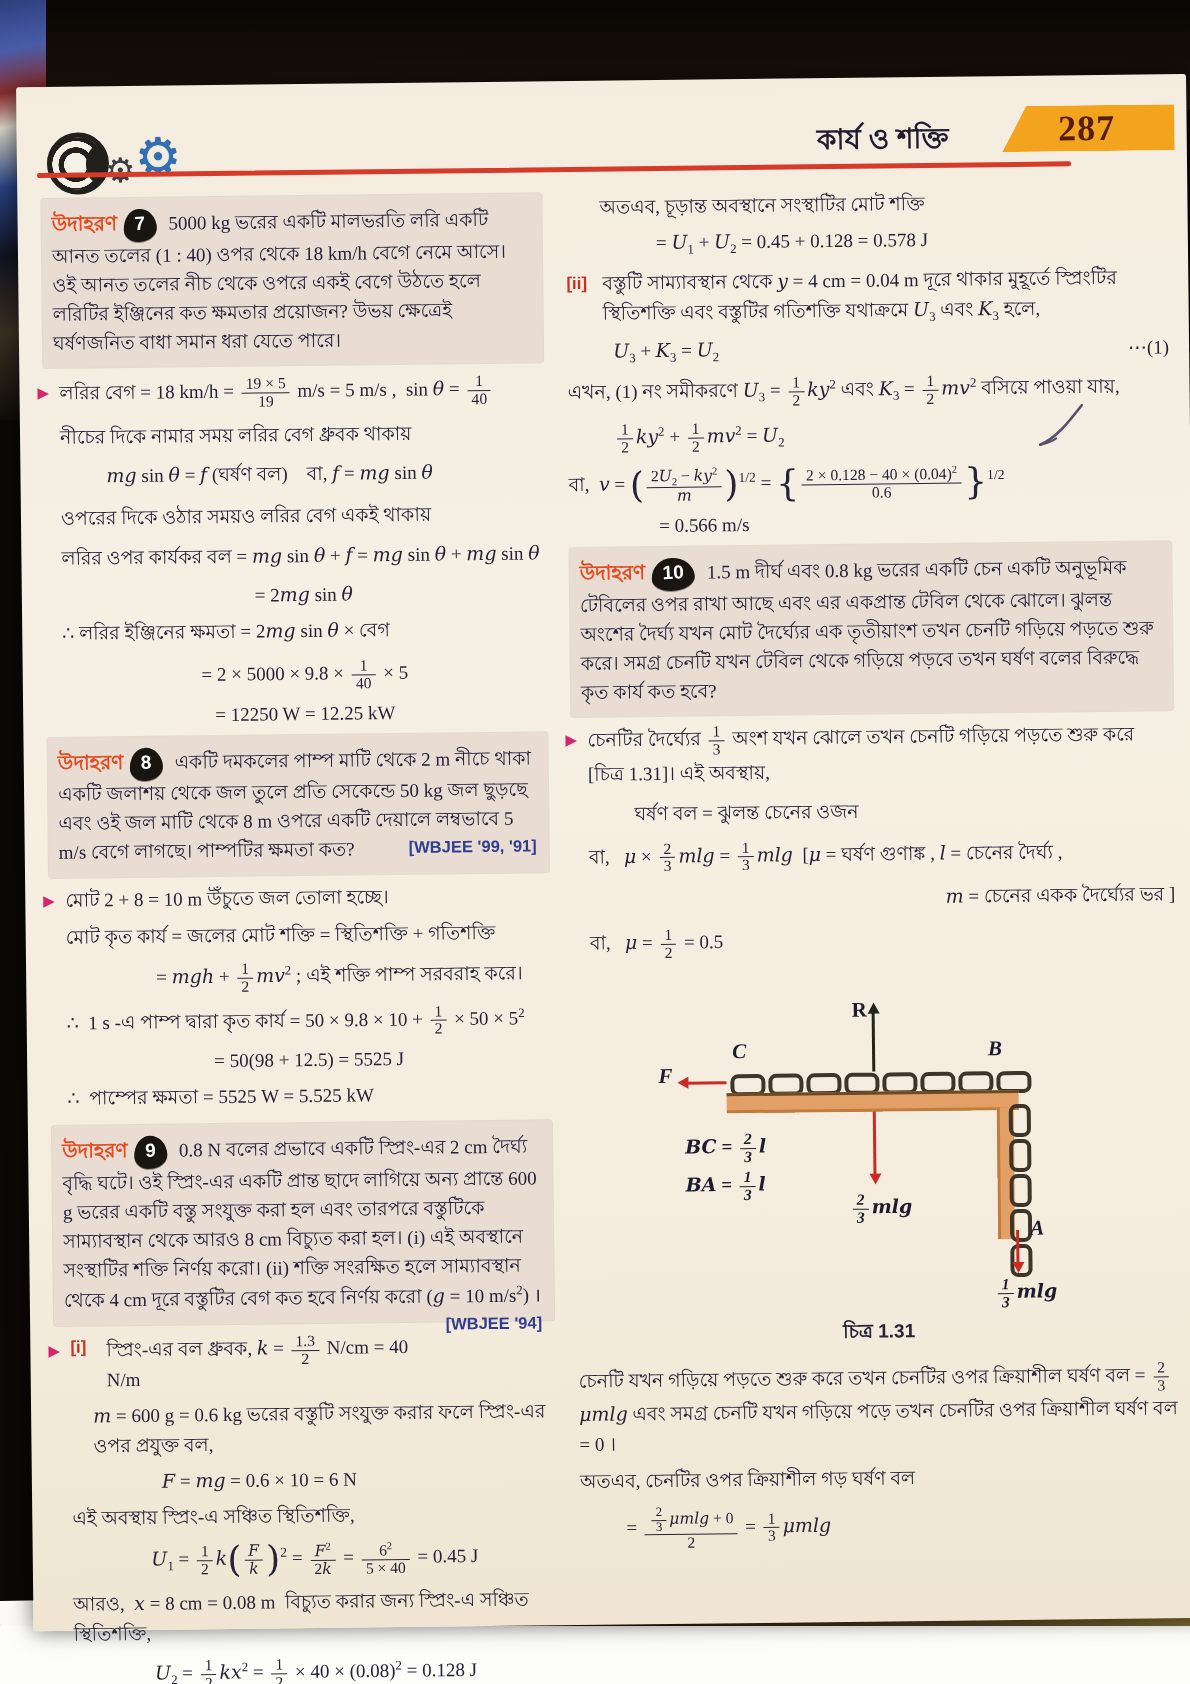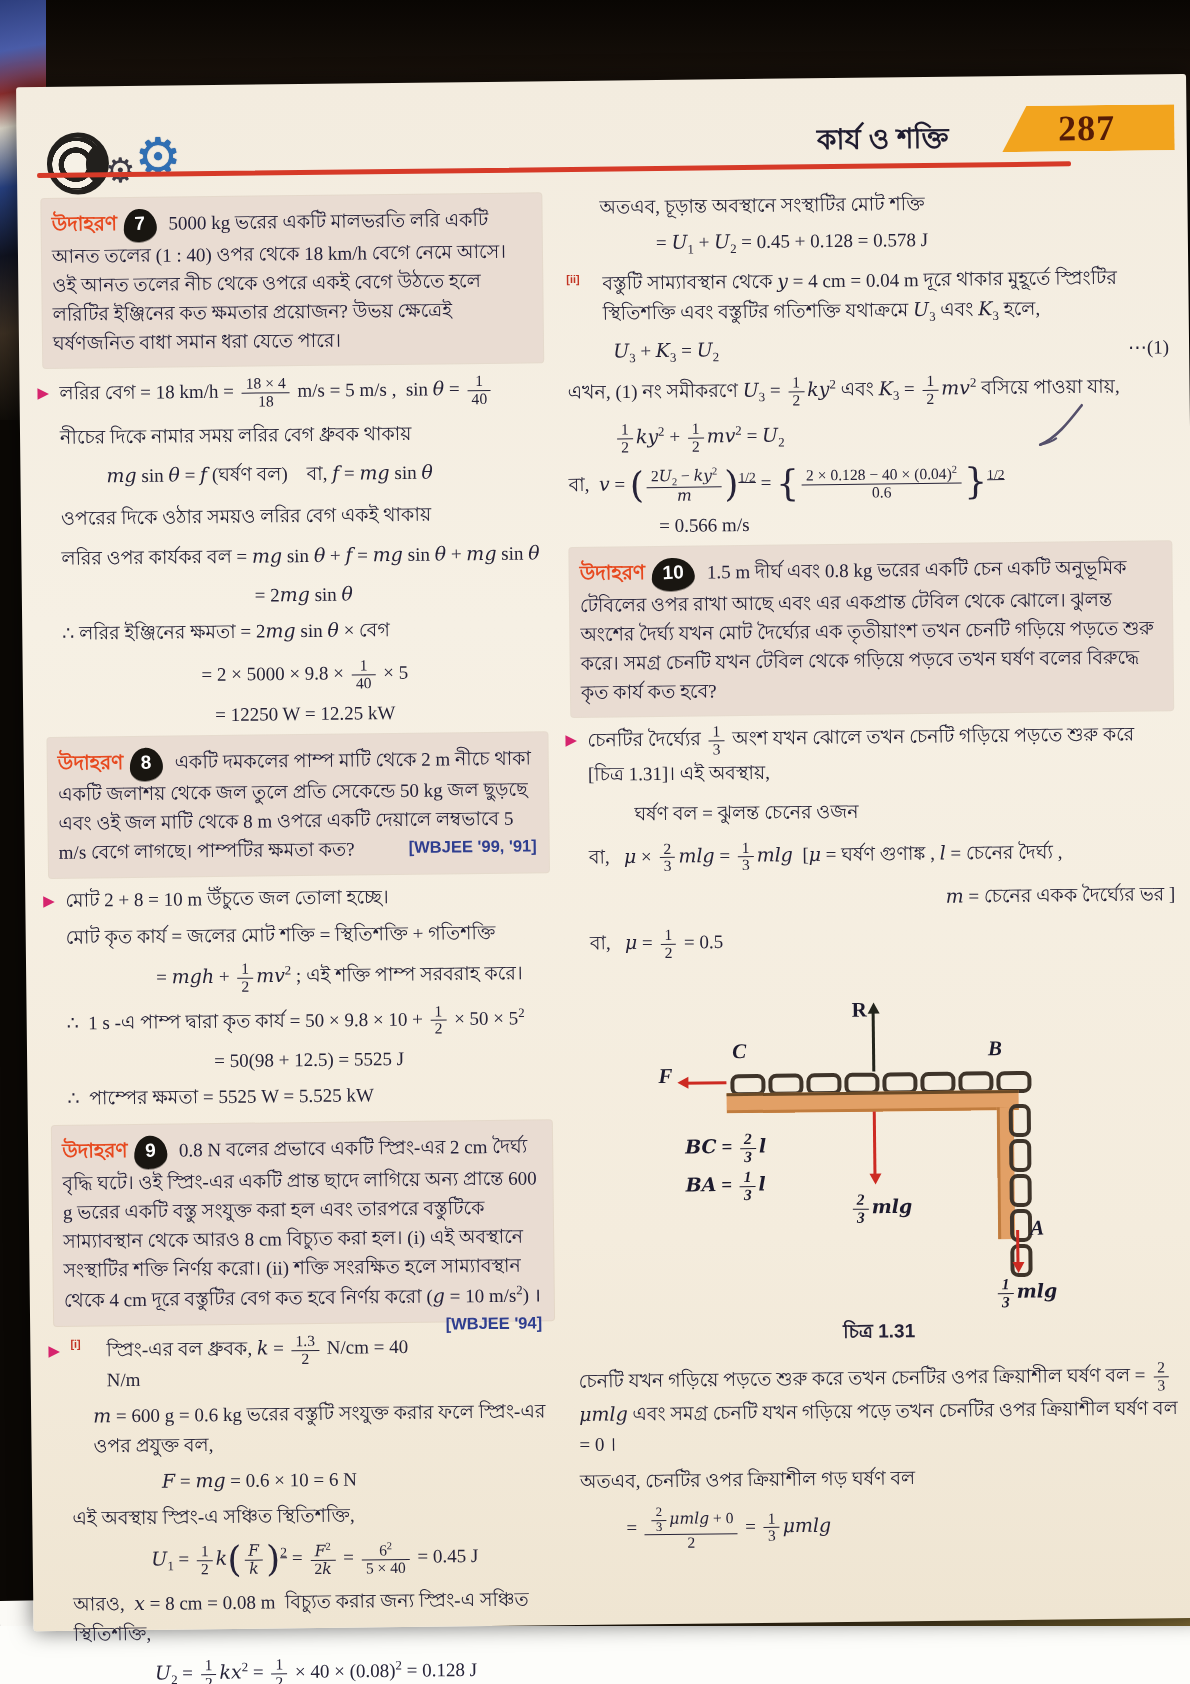--- a/index.html
+++ b/index.html
@@ -62,33 +62,33 @@
 
   
   .txt{font-size:19px;line-height:1.55;margin:8px 0;}
   .sol{position:relative;padding-left:16px;}
   .mark{position:absolute;left:-6px;top:6px;color:#d6246e;font-size:15px;}
   .eq{font-size:19px;margin:10px 0;}
   .c{text-align:center;}
   .ind{padding-left:46px;}
   .ind2{padding-left:90px;}
   .r{text-align:right;}
-  .tag{color:#c23322;font-weight:bold;font-family:"Liberation Sans","DejaVu Sans",sans-serif;font-size:11px;}
+  .tag{color:#c23322;font-weight:bold;font-family:"Liberation Sans","DejaVu Sans",sans-serif;font-size:17px;}
   .hang{position:relative;padding-left:36px;}
   .hang>.tag{position:absolute;left:0;top:2px;}
   .eqrow{display:flex;align-items:center;}
   .eqrow .dots{margin-left:auto;font-size:19px;}
 
   .fr{display:inline-flex;flex-direction:column;vertical-align:middle;text-align:center;
       line-height:1.08;font-size:0.82em;margin:0 3px;}
   .fr>b{font-weight:inherit;display:block;padding:0 4px;}
   .fr>b:first-child{border-bottom:1.6px solid currentColor;}
   sup{font-size:0.68em;}
   sub{font-size:0.68em;}
-  .pw{font-size:0.72em;vertical-align:super;text-decoration:underline;}
+  .pw{font-size:0.72em;vertical-align:super;}
   .bp{font-size:1.9em;font-weight:400;vertical-align:middle;line-height:.7;font-family:"DejaVu Serif",serif;}
 
   
   .figwrap{position:relative;width:440px;height:345px;margin:6px auto 0;}
   .ttop{position:absolute;left:70px;top:122px;width:292px;height:17px;background:#e2a066;
         border-top:3px solid #5f4categories;}
   .ttop{border-top:3px solid #6b4a26;box-shadow:inset 0 -3px 0 #c07c3e;}
   .tside{position:absolute;left:340px;top:139px;width:17px;height:132px;background:#e2a066;
         box-shadow:inset 3px 0 0 #c07c3e;}
   .chainh{position:absolute;left:74px;top:103px;display:flex;gap:3px;}
@@ -143,22 +143,22 @@
       <div class="col-l">
 
         <div class="pbox">
           <span class="exlab">উদাহরণ</span><span class="exbadge">7</span>
           <span>5000 kg ভরের একটি মালভরতি লরি একটি আনত তলের (1 : 40) ওপর থেকে 18 km/h বেগে নেমে আসে। ওই আনত তলের নীচ থেকে ওপরে একই বেগে উঠতে হলে লরিটির ইঞ্জিনের কত ক্ষমতার প্রয়োজন? উভয় ক্ষেত্রেই ঘর্ষণজনিত বাধা সমান ধরা যেতে পারে।</span>
         </div>
 
         <div class="sol">
           <span class="mark">▶</span>
           <div class="eq">লরির বেগ = 18 km/h = <span class="fr">
-                <b>18 × 4</b>
-                <b>18</b>
+                <b>19 × 5</b>
+                <b>19</b>
               </span> m/s = 5 m/s ,&nbsp; sin <i>θ</i> = <span class="fr">
                 <b>1</b>
                 <b>40</b>
               </span></div>
           <div class="txt">নীচের দিকে নামার সময় লরির বেগ ধ্রুবক থাকায়</div>
           <div class="eq ind"><i>mg</i> sin <i>θ</i> = <i>f</i> (ঘর্ষণ বল) &nbsp;&nbsp; বা, <i>f</i> = <i>mg</i> sin <i>θ</i></div>
           <div class="txt">ওপরের দিকে ওঠার সময়ও লরির বেগ একই থাকায়</div>
           <div class="eq">লরির ওপর কার্যকর বল = <i>mg</i> sin <i>θ</i> + <i>f</i> = <i>mg</i> sin <i>θ</i> + <i>mg</i> sin <i>θ</i></div>
           <div class="eq c">= 2<i>mg</i> sin <i>θ</i></div>
           <div class="eq">∴ লরির ইঞ্জিনের ক্ষমতা = 2<i>mg</i> sin <i>θ</i> × বেগ</div>

